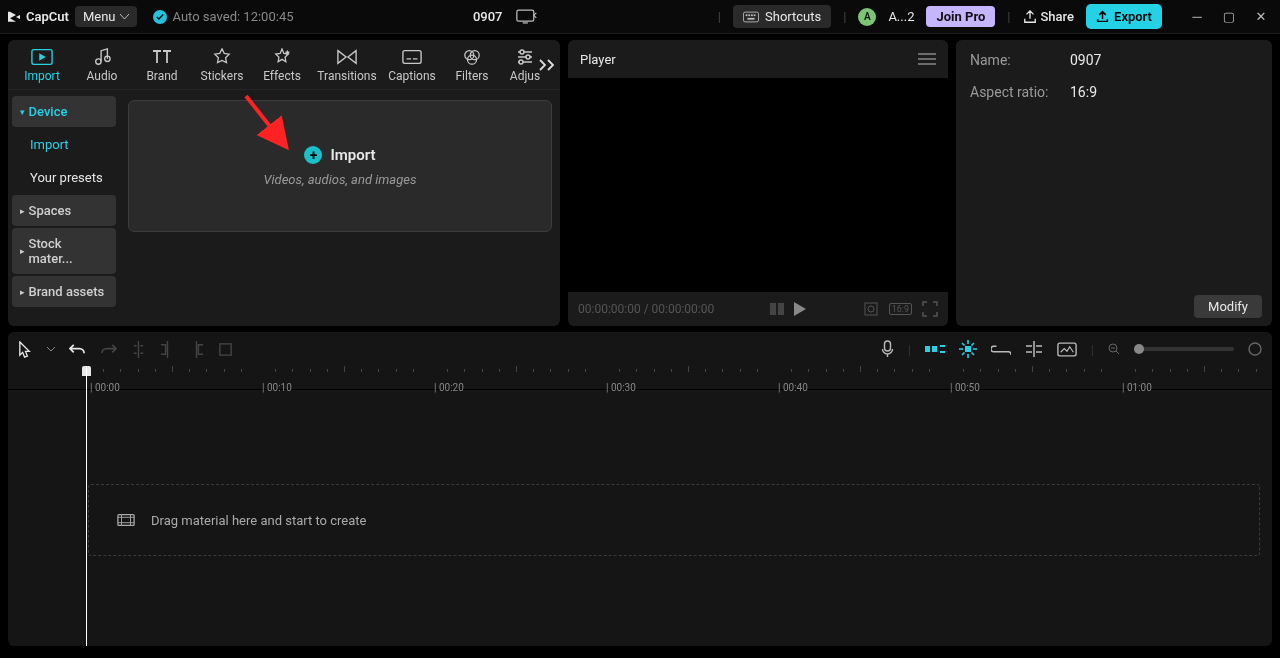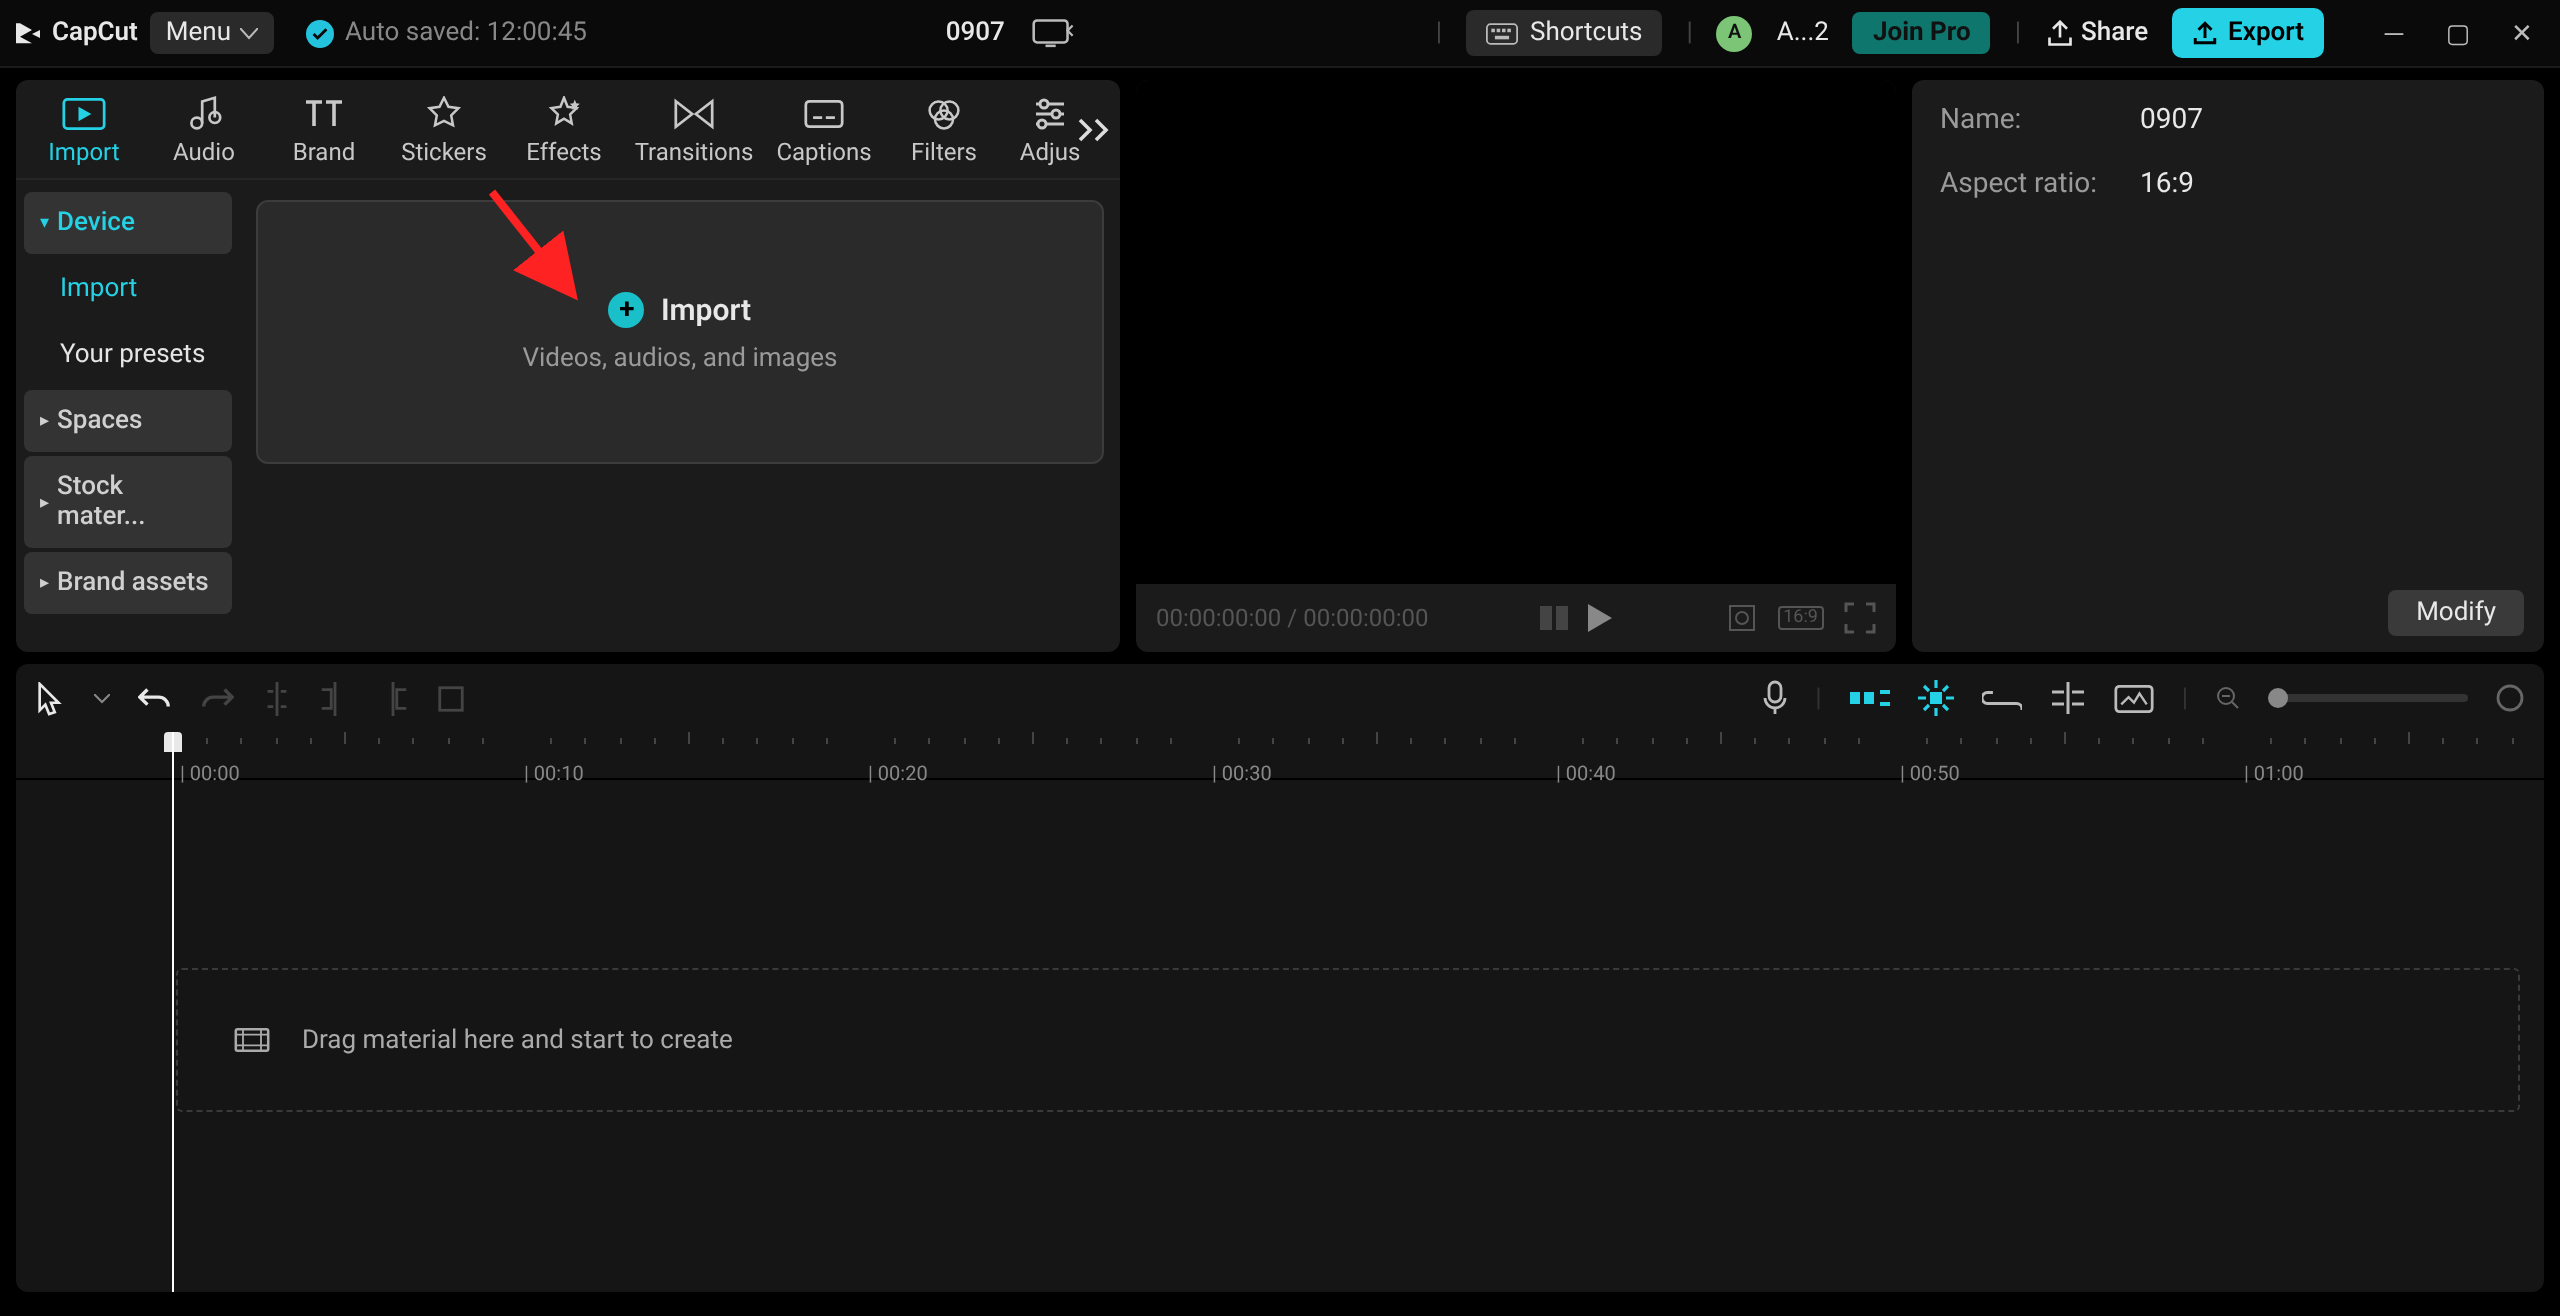--- a/index.html
+++ b/index.html
@@ -12,21 +12,21 @@
 .logo-text { font-weight: 600; font-size: 13px; color: #e8e8e8; }
 .menu-btn { background: #2a2a2a; border-radius: 4px; padding: 3px 8px; display: flex; align-items: center; gap: 4px; font-size: 13px; color: #e8e8e8; cursor: pointer; }
 .save-status { display: flex; align-items: center; gap: 6px; margin-left: 16px; color: #888; }
 .save-dot { width: 14px; height: 14px; border-radius: 50%; background: #23c3dd; display: flex; align-items: center; justify-content: center; }
 .title-center { flex: 1; display: flex; justify-content: center; align-items: center; gap: 14px; }
 .project-name { font-weight: 500; color: #e8e8e8; }
 .device-icon { width: 22px; height: 16px; }
 .right-tools { display: flex; align-items: center; gap: 12px; }
 .shortcuts-btn { background: #2a2a2a; border-radius: 4px; padding: 4px 10px; display: flex; align-items: center; gap: 6px; font-size: 13px; }
 .avatar-dot { width: 18px; height: 18px; border-radius: 50%; background: #7cc576; display: inline-flex; align-items: center; justify-content: center; color:#111; font-weight:600; font-size:10px; }
-.joinpro-btn { background: #0f766e; color: #111; border-radius: 4px; padding: 3px 10px; font-weight: 700; font-size: 13px; }
+.joinpro-btn { background: #c4b5fd; color: #111; border-radius: 4px; padding: 3px 10px; font-weight: 700; font-size: 13px; }
 .share-btn { display: flex; align-items: center; gap: 4px; font-weight: 500; }
 .export-btn { background: #24d1e5; color: #000; border-radius: 5px; padding: 5px 10px; display: flex; align-items: center; gap: 5px; font-weight: 600; }
 .window-controls { display: flex; align-items: center; gap: 6px; margin-left: 10px; }
 .window-controls span { width: 26px; text-align: center; color: #bbb; cursor: pointer; }
 
 
 .workarea { display: grid; grid-template-columns: 552px 380px 1fr; gap: 8px; padding: 6px 8px 0 8px; height: 292px; }
 
 .panel { background: #1b1b1b; border-radius: 6px; display: flex; flex-direction: column; overflow: hidden; }
 
@@ -45,21 +45,21 @@
 .sidecat.head.collapsed { color:#d0d0d0; background:#333; }
 .sidecat.sub { padding-left: 18px; }
 .sidecat.sub.active { color: #24d1e5; }
 .caret { font-size: 9px; }
 
 .lib-content { flex:1; padding: 10px 8px; position:relative; }
 .import-card { border: 1px solid #3c3c3c; background: #2a2a2a; border-radius: 6px; height: 132px; display:flex; flex-direction:column; align-items:center; justify-content:center; gap:8px; cursor:pointer; }
 .import-inner { display:flex; align-items:center; gap:8px; }
 .plus-dot { width: 18px; height:18px; border-radius:50%; background:#19c0c9; color:#000; display:flex; align-items:center; justify-content:center; font-weight:bold; font-size:14px; }
 .import-card .title { font-weight:600; font-size:15px; color:#e8e8e8; }
-.import-card .sub { color:#9a9a9a; font-size:13px; }
+.import-card .sub { color:#9a9a9a; font-size:13px;font-style:italic; }
 
 .red-arrow { position:absolute; left:122px; top:2px; width:50px; height:60px; pointer-events:none; }
 
 
 .player-head { height: 38px; display:flex; align-items:center; justify-content:space-between; padding:0 12px; }
 .player-stage { flex:1; background:#000; }
 .player-ctrl { height: 34px; display:flex; align-items:center; justify-content:space-between; padding:0 10px; color:#555; }
 .time-disp { font-family: ui-monospace, monospace; font-size:12px; }
 .play-icons { display:flex; align-items:center; gap:10px; }
 .ratio-badge { border:1px solid #555; border-radius:2px; font-size:9px; padding:0 2px; color:#555; }
@@ -295,20 +295,26 @@
                 <path d="M0 0l8 4-8 4z" fill="#f22"></path>
               </marker>
             </defs>
           <path d="M4 4 L42 52" stroke="#f22" stroke-width="4" fill="none" marker-end="url(#ah)"></path>
         </svg>
       </div>
     </div>
   </div>
 
   <div class="panel">
+    <div class="player-head">
+      <span>Player</span>
+      <svg width="18" height="12" viewBox="0 0 18 12">
+          <path d="M0 1h18M0 6h18M0 11h18" stroke="#888" stroke-width="1.5"></path>
+        </svg>
+    </div>
     <div class="player-stage"></div>
     <div class="player-ctrl">
       <span class="time-disp"><span>00:00:00:00</span><span> / </span><span>00:00:00:00</span></span>
       <span class="play-icons">
         <svg width="14" height="12" viewBox="0 0 14 12">
             <rect width="6" height="12" fill="#444"></rect>
             <rect x="8" width="6" height="12" fill="#444"></rect>
           </svg>
         <svg width="12" height="14" viewBox="0 0 12 14">
             <path d="M0 0l12 7-12 7z" fill="#888"></path>

